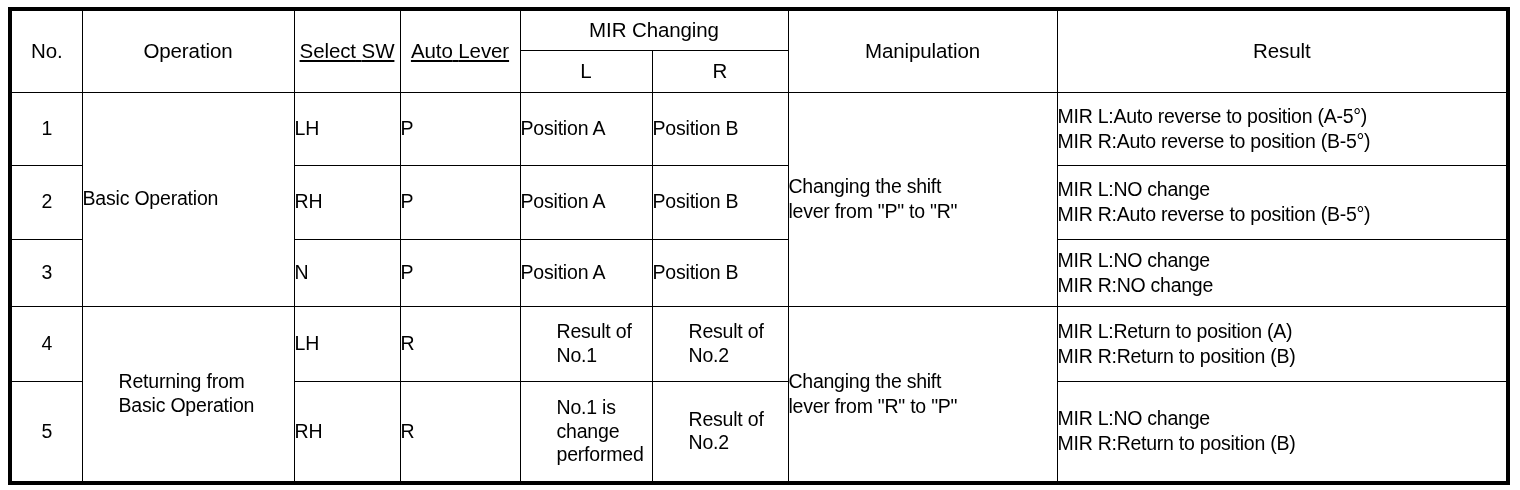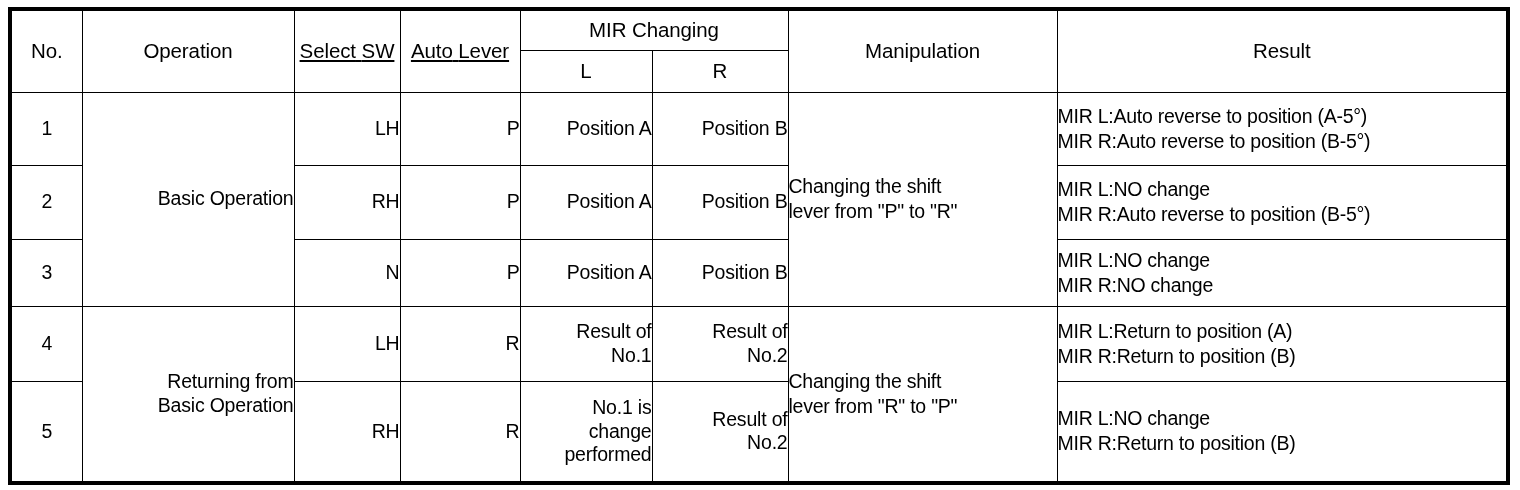--- a/index.html
+++ b/index.html
@@ -56,40 +56,40 @@
   }
   .hdr-sub {
     text-align: center;
     font-weight: bold;
     font-size: 20.5px;
     padding: 2px;
   }
 
   
   .c-center {
-    text-align: right;
+    text-align: left;
     font-size: 19.5px;
     line-height: 1.2;
     padding: 2px 3px;
     letter-spacing: -0.2px;
   }
   .c-num {
     text-align: center;
     font-size: 19.5px;
   }
   .c-left {
     text-align: left;
     font-size: 19.5px;
     line-height: 1.28;
     padding: 3px 5px 3px 7px;
     letter-spacing: -0.25px;
     margin-top: 36px;
   }
   .c-left .ln { display: block; white-space: nowrap; }
-  .c-center .ln { display: block; white-space: nowrap; }
+  .c-center .ln { display: block; white-space: nowrap; padding-left: 36px; }
 
   
   col.col-no       { width: 72px; }
   col.col-op       { width: 212px; }
   col.col-sw       { width: 106px; }
   col.col-lever    { width: 120px; }
   col.col-mir-l    { width: 132px; }
   col.col-mir-r    { width: 136px; }
   col.col-manip    { width: 269px; }
   col.col-result   { width: 451px; }

